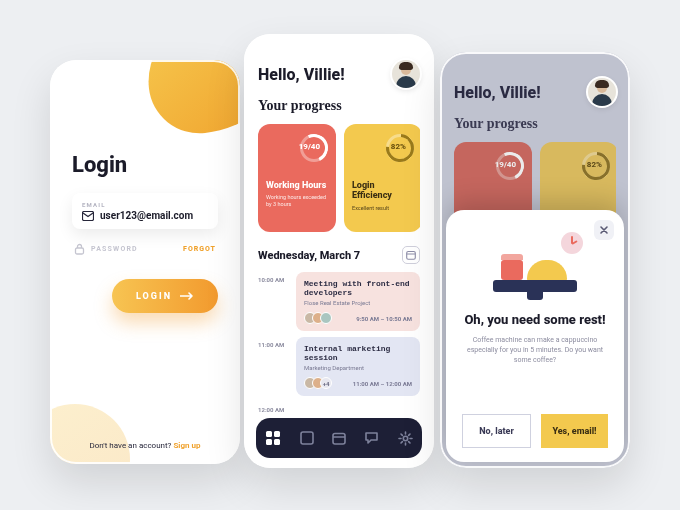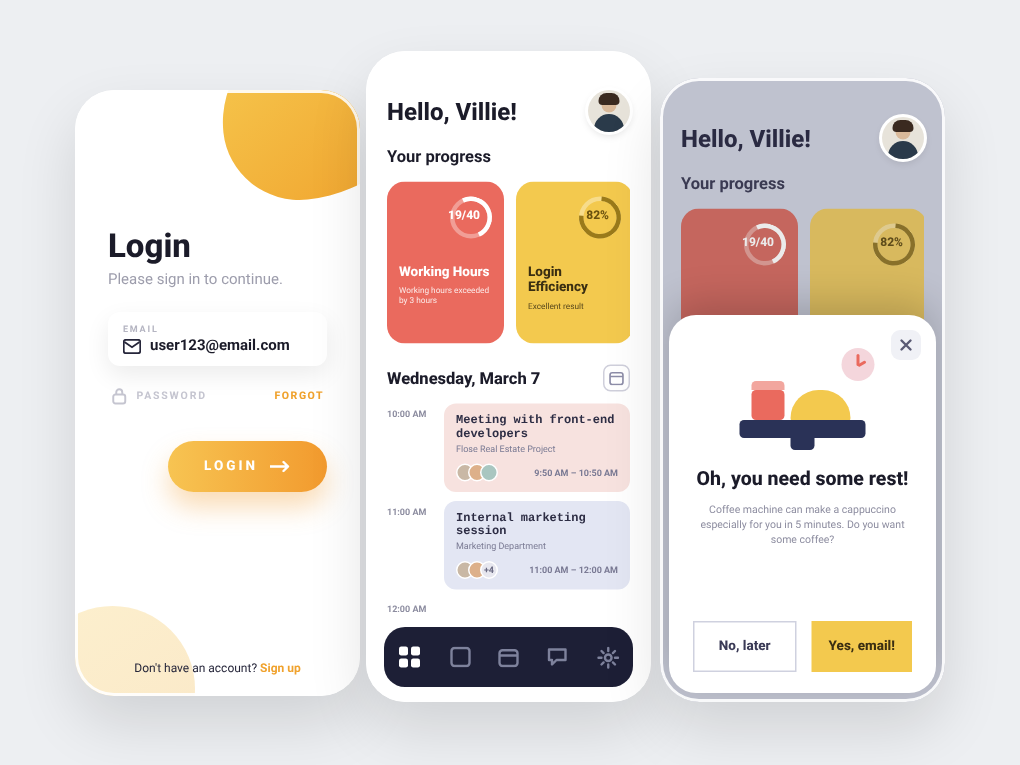--- a/index.html
+++ b/index.html
@@ -31,21 +31,21 @@
 
   
   #p-dash { left: 244px; top: 34px; height: 434px; }
   #p-dash .content { position:absolute; inset:0; padding:26px 14px 0; }
   #p-dash .hdr { display:flex; align-items:center; justify-content:space-between; }
   #p-dash .hdr h2 { font-size:16px; font-weight:800; color:#1b1b29; }
   .avatar { width:28px; height:28px; border-radius:50%; background:#e7e3da; position:relative; overflow:hidden; box-shadow:0 0 0 2px #fff, 0 2px 6px rgba(0,0,0,0.15); }
   .avatar::before{ content:""; position:absolute; top:5px; left:9px; width:10px; height:10px; background:#d9b99a; border-radius:50%; }
   .avatar::after{ content:""; position:absolute; bottom:-2px; left:4px; width:20px; height:14px; background:#2a3a4a; border-radius:10px 10px 0 0; }
   .avatar .hair{ position:absolute; top:2px; left:7px; width:14px; height:8px; background:#3a2a20; border-radius:8px 8px 4px 4px; }
-  .sect { font-size:11px; font-weight:700; color:#1b1b29; margin-top:10px; }
+  .sect { font-size:14px; font-weight:700; color:#1b1b29; margin-top:10px;font-family:Liberation Serif, serif; }
   .cards { margin-top:10px; display:flex; gap:8px; overflow:hidden; }
   .card { flex:0 0 78px; height:108px; border-radius:12px; padding:10px 8px; color:#fff; position:relative; }
   .card.red{ background:#ea6a5e; }
   .card.yellow{ background:#f3c94e; color:#3a2e12; }
   .ring{ width:28px; height:28px; border-radius:50%; border:3px solid rgba(255,255,255,0.35); position:relative; margin-left:auto; }
   .ring::after{ content:""; position:absolute; inset:-3px; border-radius:50%; border:3px solid currentColor; border-left-color:transparent; border-bottom-color:transparent; transform:rotate(20deg); }
   .card .num{ position:absolute; top:18px; right:16px; font-size:8px; font-weight:800;}
   .card.yellow .ring, .card.yellow2 .ring{ color:#9a7a1a;}
   .card.yellow .ring::after{ border:3px solid #9a7a1a; border-top-color:transparent; transform:rotate(-40deg);}
   .card .ttl{ font-size:9px; font-weight:800; margin-top:18px; line-height:1.15;}
@@ -104,21 +104,20 @@
 </head>
 <body>
 
 <div class="stage">
 
   <div id="p-login" class="phone">
     <div class="blob"></div>
     <div class="blob2"></div>
     <div class="inner">
       <h1>Login</h1>
-      <div class="sub">Please sign in to continue.</div>
 
       <div class="field">
         <div class="lbl">EMAIL</div>
         <div class="row">
           <span class="icn">
             <svg width="12" height="10" viewBox="0 0 12 10">
                 <rect x="0.5" y="0.5" width="11" height="9" rx="1.5" fill="none" stroke="#26263a" stroke-width="1.2"></rect>
                 <path d="M1 2l5 3.5L11 2" fill="none" stroke="#26263a" stroke-width="1.2"></path>
               </svg>
           </span>

